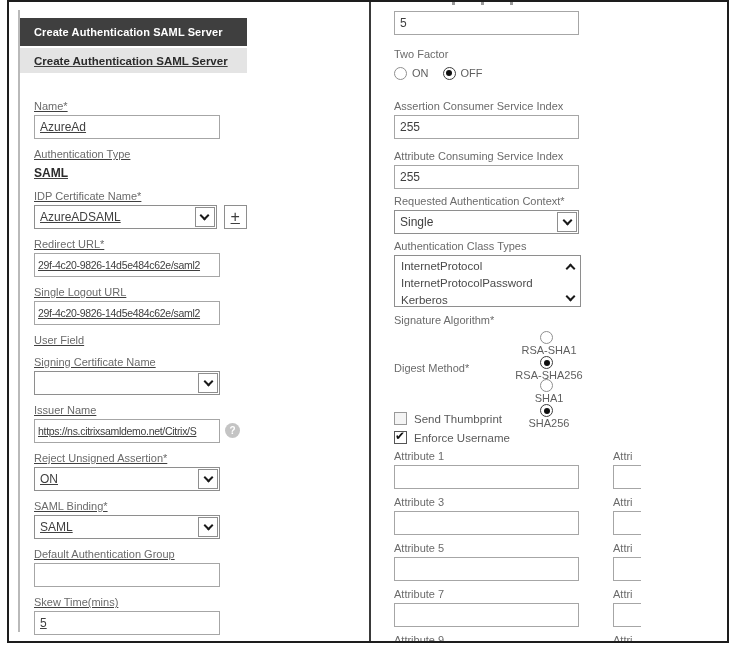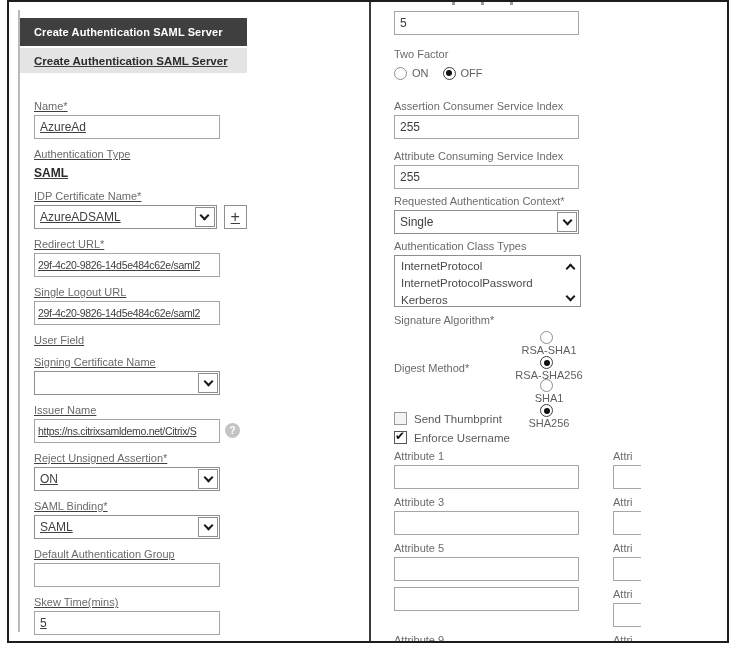--- a/index.html
+++ b/index.html
@@ -326,20 +326,21 @@
         <input class="tbox r-tbox" readonly="" style="">
       </div>
       <div class="attr-col2">
         <span class="rlabel">Attri</span>
         <input class="tbox" readonly="" style="">
       </div>
     </div>
 
     <div class="attr-row">
       <div class="attr-col">
+        <span class="rlabel">Attribute 7</span>
         <input class="tbox r-tbox" readonly="" style="">
       </div>
       <div class="attr-col2">
         <span class="rlabel">Attri</span>
         <input class="tbox" readonly="" style="">
       </div>
     </div>
 
     <div class="attr-row">
       <div class="attr-col">

